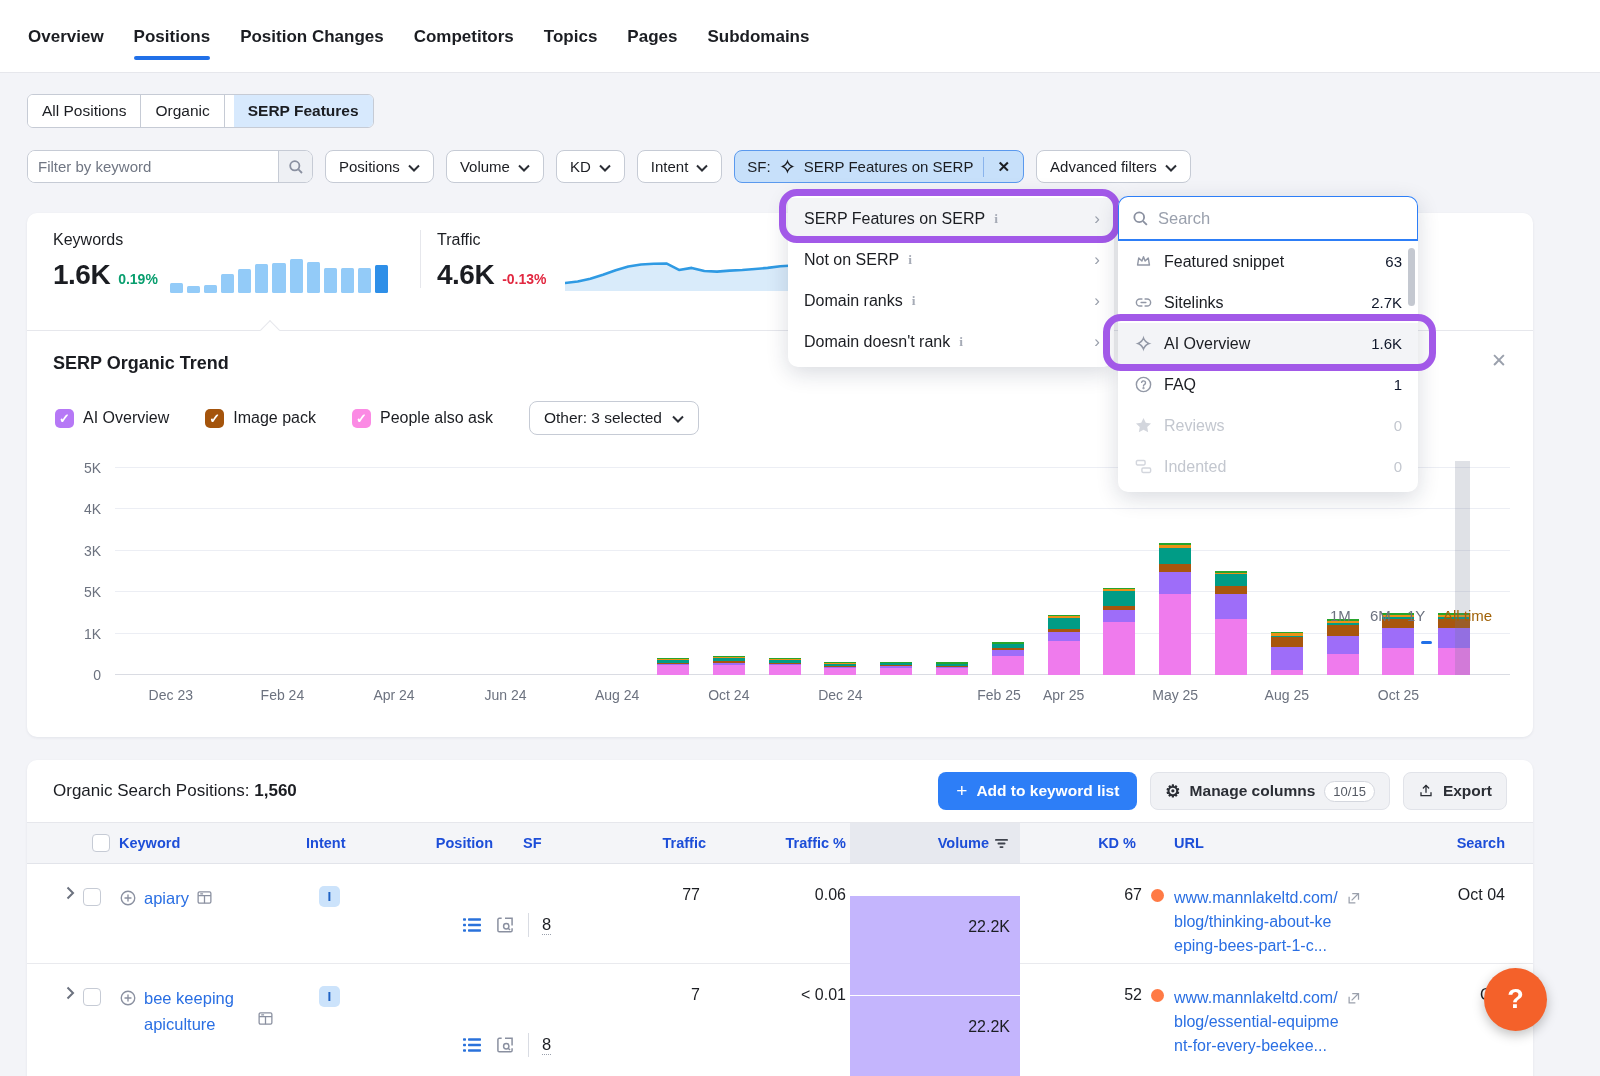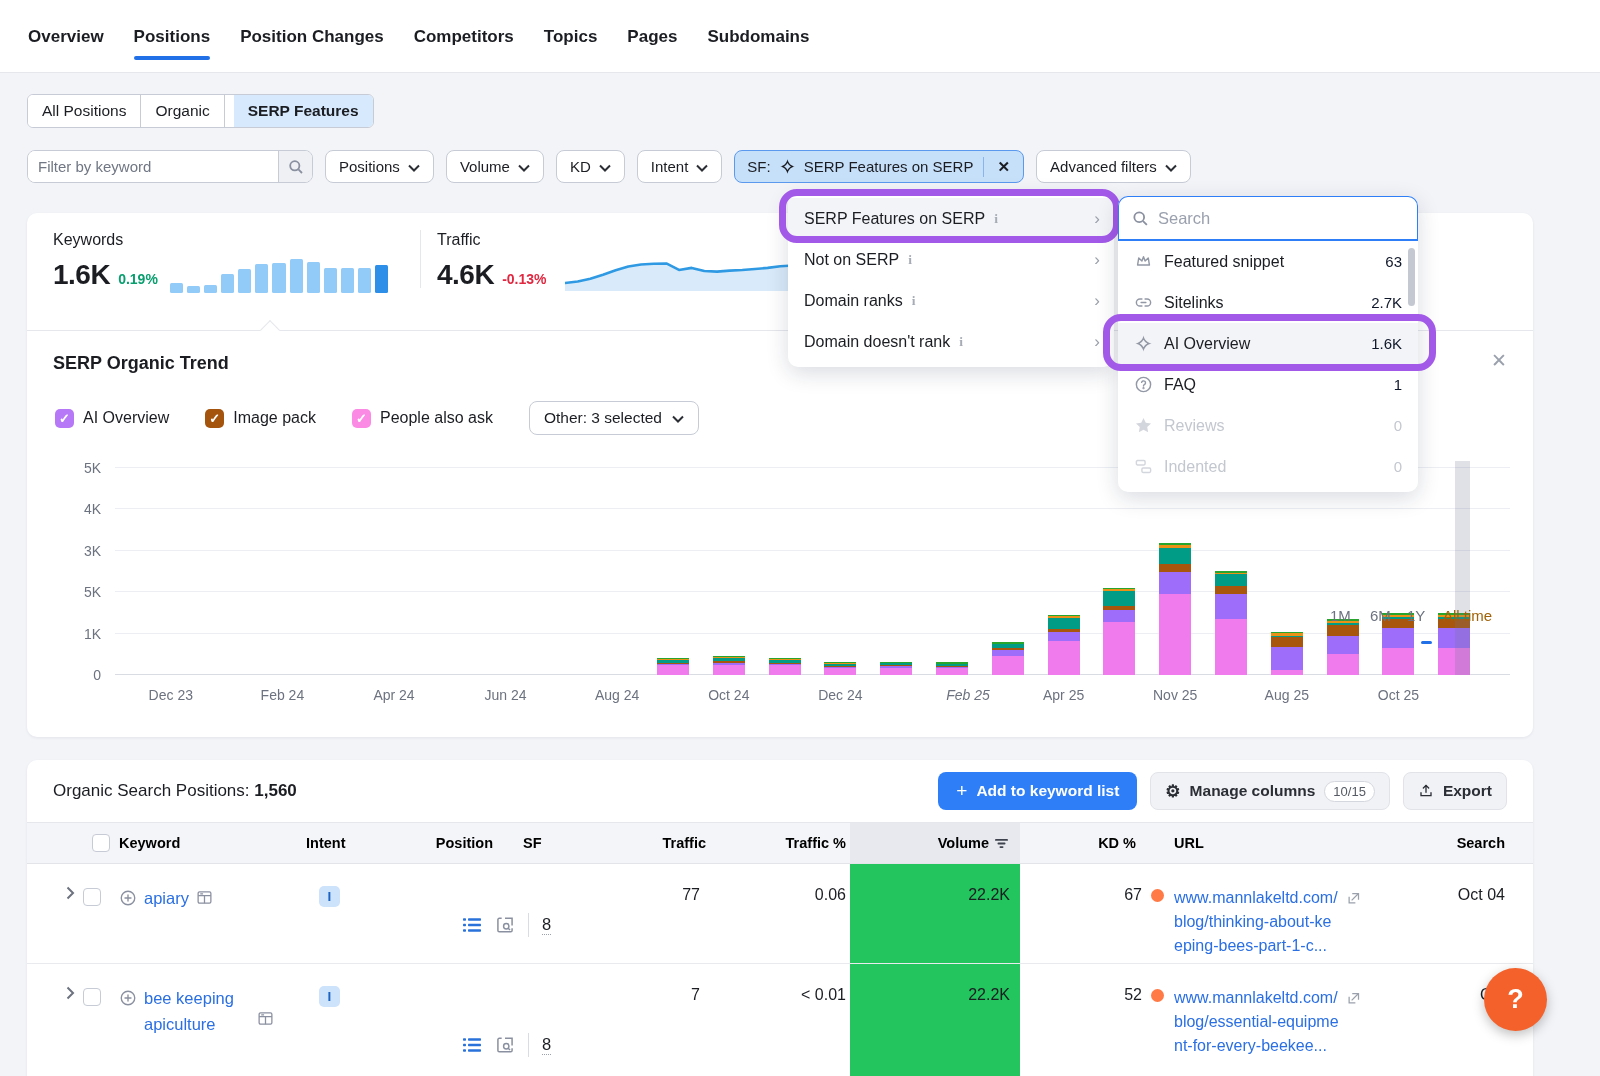--- a/index.html
+++ b/index.html
@@ -128,27 +128,27 @@
   .btn-primary { display: flex; align-items: center; gap: 9px; background: #2d7ef7; color: #fff;
                  border: none; border-radius: 8px; height: 38px; padding: 0 18px; font-size: 15.5px;
                  font-weight: 700; font-family: inherit; cursor: pointer; }
   .btn-gray { display: flex; align-items: center; gap: 9px; background: #f1f2f5; color: #2b2e35;
                  border: 1px solid #e1e3e9; border-radius: 8px; height: 38px; padding: 0 14px;
                  font-size: 15.5px; font-weight: 600; font-family: inherit; cursor: pointer; }
   .badge-pill { background: #fff; border: 1px solid #d4d7de; border-radius: 11px; font-size: 13px;
                  color: #555a64; padding: 2px 8px; font-weight: 400; }
   .tgrid { display: grid; grid-template-columns: 56px 36px 160px 90px 130px 60px 151px 140px 170px 146px 255px 1fr; }
   .thead { background: #f4f5f8; border-top: 1px solid #e6e7ec; border-bottom: 1px solid #e2e4ea;
-           height: 42px; align-items: center; font-size: 14.5px; font-weight: 600; color: #000000; }
+           height: 42px; align-items: center; font-size: 14.5px; font-weight: 600; color: #1d4ed8; }
   .thead .vol-h { background: #e7e9ef; height: 100%; display: flex; align-items: center;
            justify-content: flex-end; gap: 6px; padding-right: 12px; }
   .num { text-align: right; }
   .trow { border-bottom: 1px solid #e9eaee; background: #fff; }
   .trow .cell { padding-top: 22px; font-size: 16px; }
-  .vol-cell { background: #22c55e; height: 100%; }
+  .vol-cell { background: #c4b5fd; height: 100%; margin-top: 32px; }
   .expander { color: #6c727f; display: flex; justify-content: flex-end; padding-right: 6px; }
   .rowcheck, .headcheck { width: 18px; height: 18px; border: 1px solid #c6cbd5; border-radius: 4px;
            background: #fff; margin-top: 2px; cursor: pointer; }
   .headcheck { margin: 0 0 0 9px; }
   .kw-line { display: flex; align-items: flex-start; gap: 7px; color: #2a6fe3; }
   .kw-text { font-size: 16.5px; line-height: 1.55; max-width: 108px; }
   .intent-badge { width: 21px; height: 21px; border-radius: 5px; background: #cce3fb; color: #1e62c4;
            font-size: 13.5px; font-weight: 700; display: flex; align-items: center; justify-content: center;
            margin-left: 40px; }
   .pos-icons { grid-column: 5 / 7; display: flex; align-items: center; gap: 13px; padding-left: 93px; }
@@ -326,23 +326,23 @@
         <span class="ylab" style="bottom: 165.6px;">4K</span>
         <div class="gridline" style="bottom: 207px;"></div>
         <span class="ylab" style="bottom: 207px;">5K</span>
         <span class="xlab" style="left: 55.8px;">Dec 23</span>
         <span class="xlab" style="left: 167.4px;">Feb 24</span>
         <span class="xlab" style="left: 279px;">Apr 24</span>
         <span class="xlab" style="left: 390.6px;">Jun 24</span>
         <span class="xlab" style="left: 502.2px;">Aug 24</span>
         <span class="xlab" style="left: 613.8px;">Oct 24</span>
         <span class="xlab" style="left: 725.4px;">Dec 24</span>
-        <span class="xlab" style="left: 853px; font-style: italic;">Feb 25</span>
+        <span class="xlab" style="left: 884px;">Feb 25</span>
         <span class="xlab" style="left: 948.6px;">Apr 25</span>
-        <span class="xlab" style="left: 1060.2px;">Nov 25</span>
+        <span class="xlab" style="left: 1060.2px;">May 25</span>
         <span class="xlab" style="left: 1171.8px;">Aug 25</span>
         <span class="xlab" style="left: 1283.4px;">Oct 25</span>
         <div class="bar-seg" style="left: 542px; width: 32px; bottom: 0px; height: 9.522px; background: rgb(239, 123, 237);"></div>
         <div class="bar-seg" style="left: 542px; width: 32px; bottom: 9.522px; height: 1.656px; background: rgb(158, 109, 249);"></div>
         <div class="bar-seg" style="left: 542px; width: 32px; bottom: 11.178px; height: 1.5px; background: rgb(168, 86, 14);"></div>
         <div class="bar-seg" style="left: 542px; width: 32px; bottom: 12.42px; height: 2.898px; background: rgb(0, 156, 134);"></div>
         <div class="bar-seg" style="left: 542px; width: 32px; bottom: 15.318px; height: 1.5px; background: rgb(235, 145, 22);"></div>
         <div class="bar-seg" style="left: 542px; width: 32px; bottom: 15.732px; height: 1.5px; background: rgb(39, 165, 44);"></div>
         <div class="bar-seg" style="left: 597.8px; width: 32px; bottom: 0px; height: 10.35px; background: rgb(239, 123, 237);"></div>
         <div class="bar-seg" style="left: 597.8px; width: 32px; bottom: 10.35px; height: 2.07px; background: rgb(158, 109, 249);"></div>

